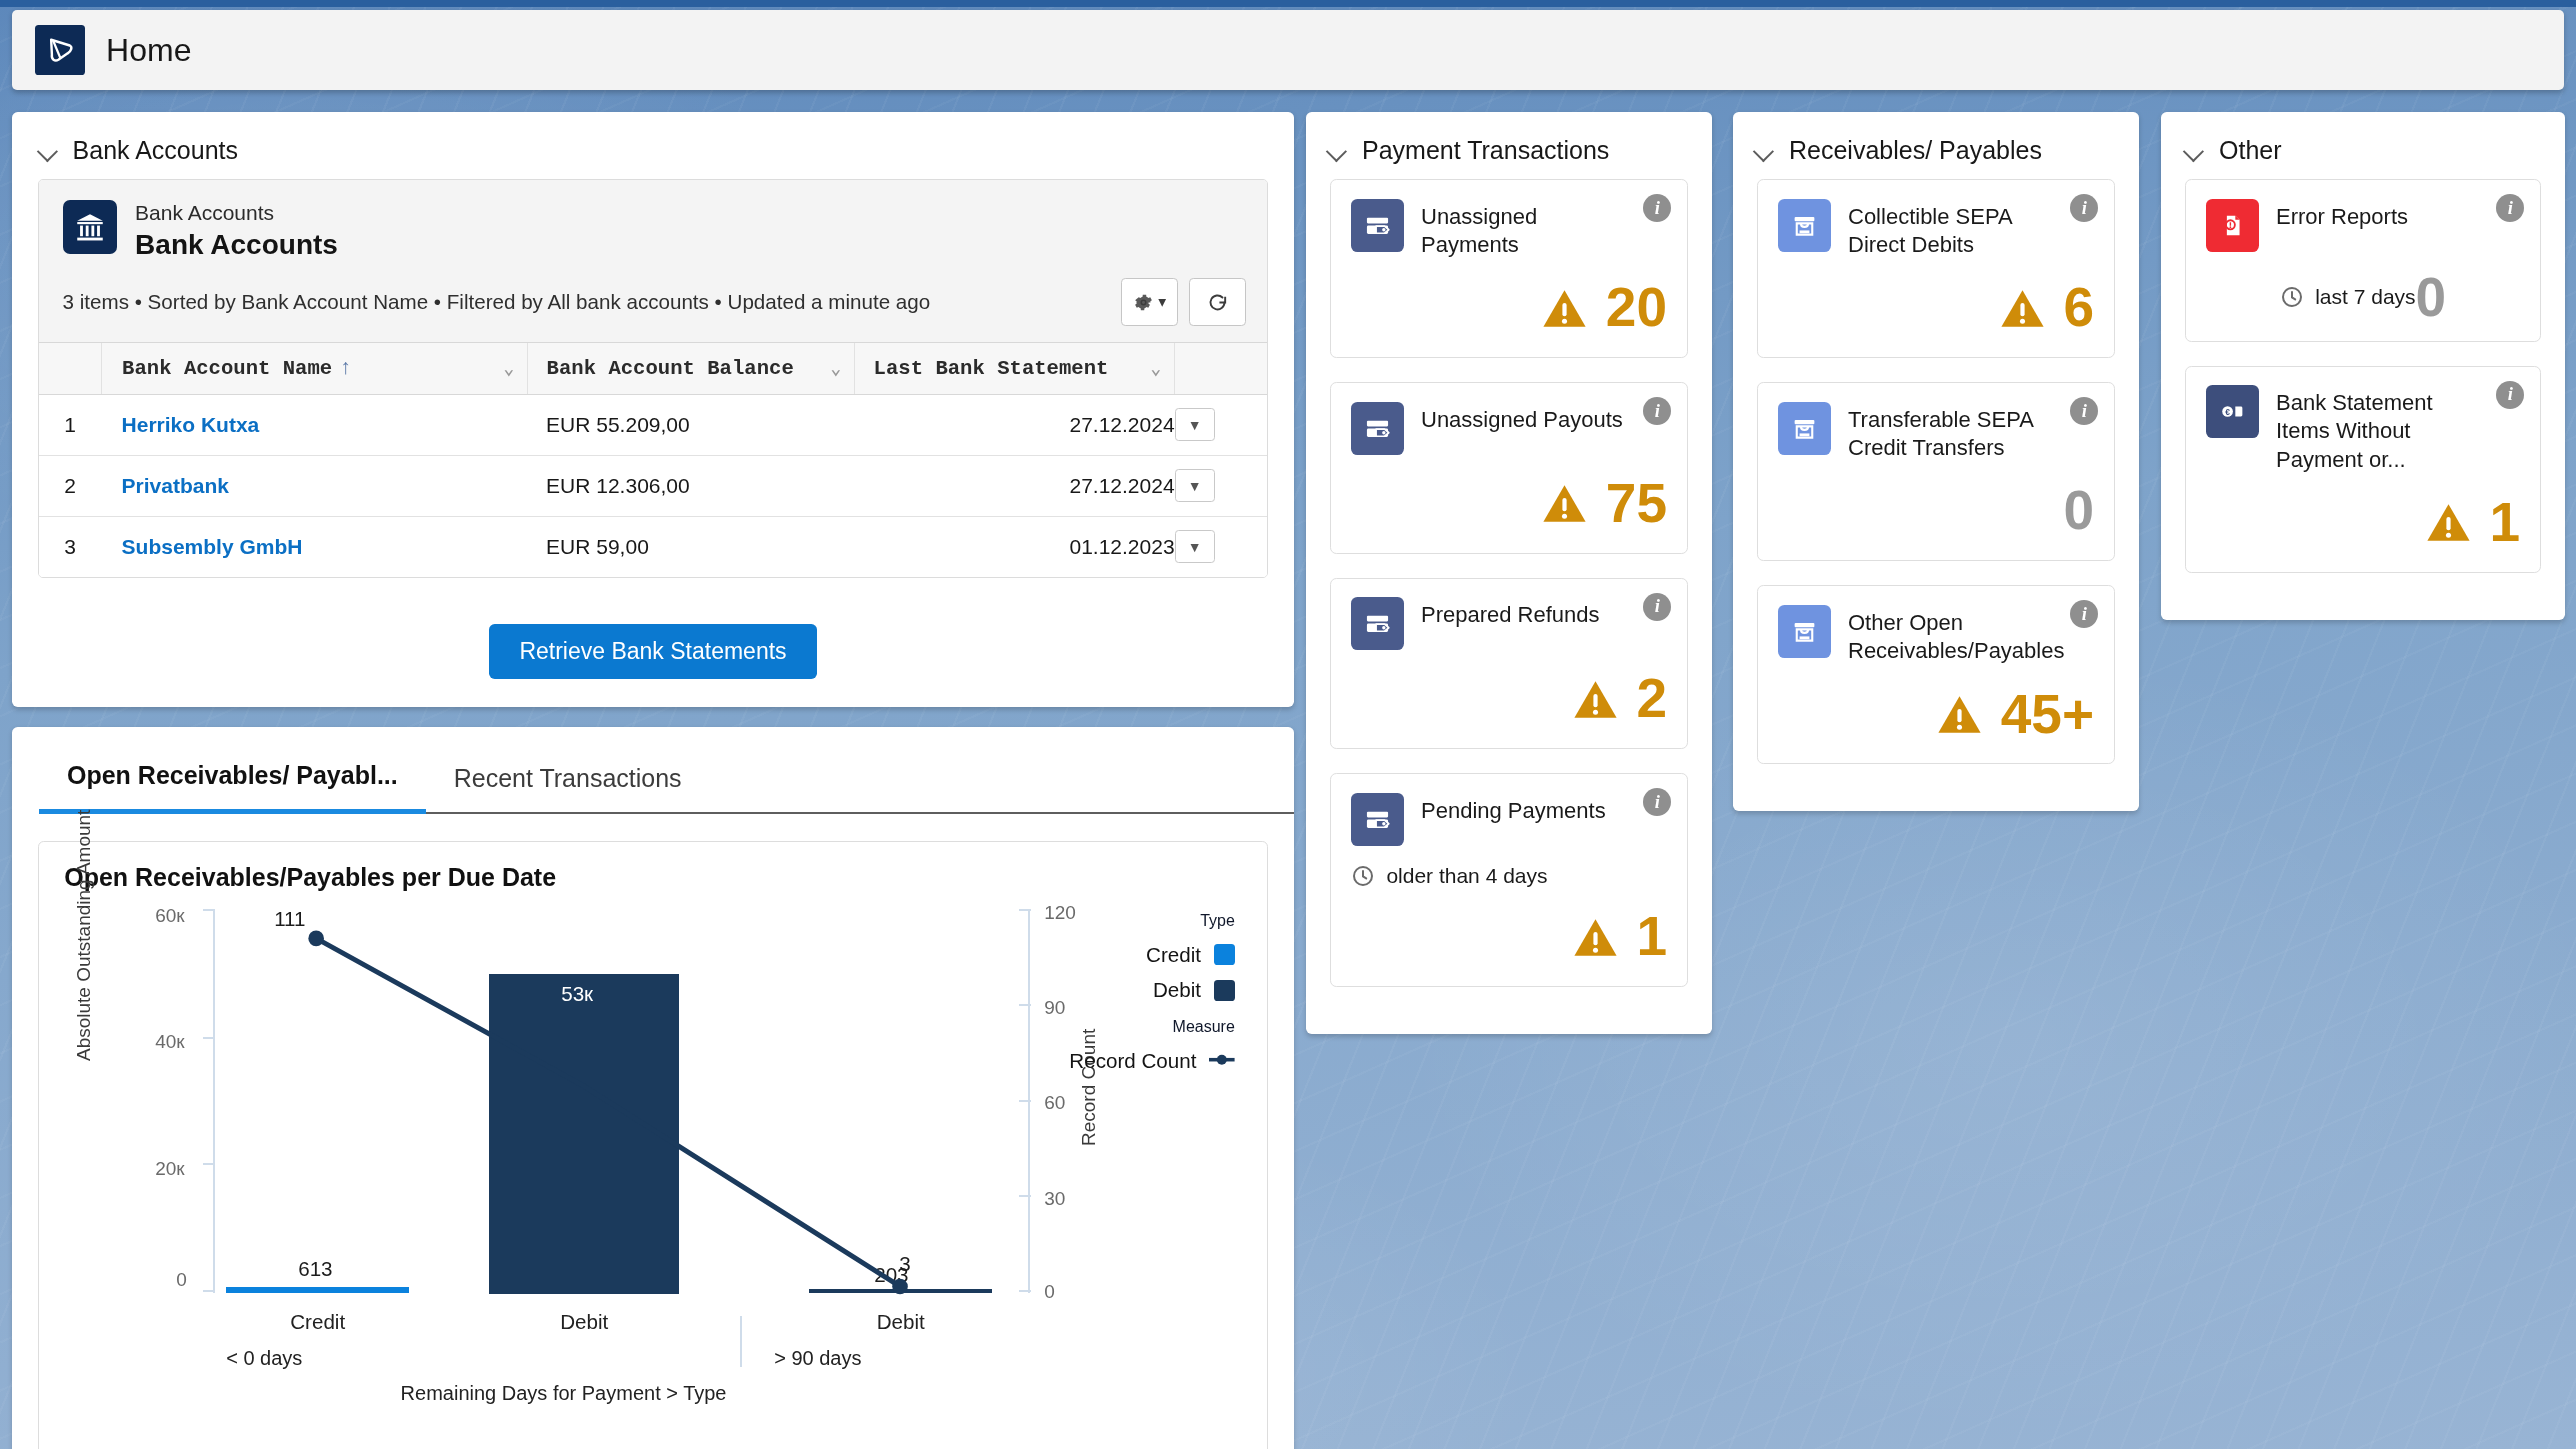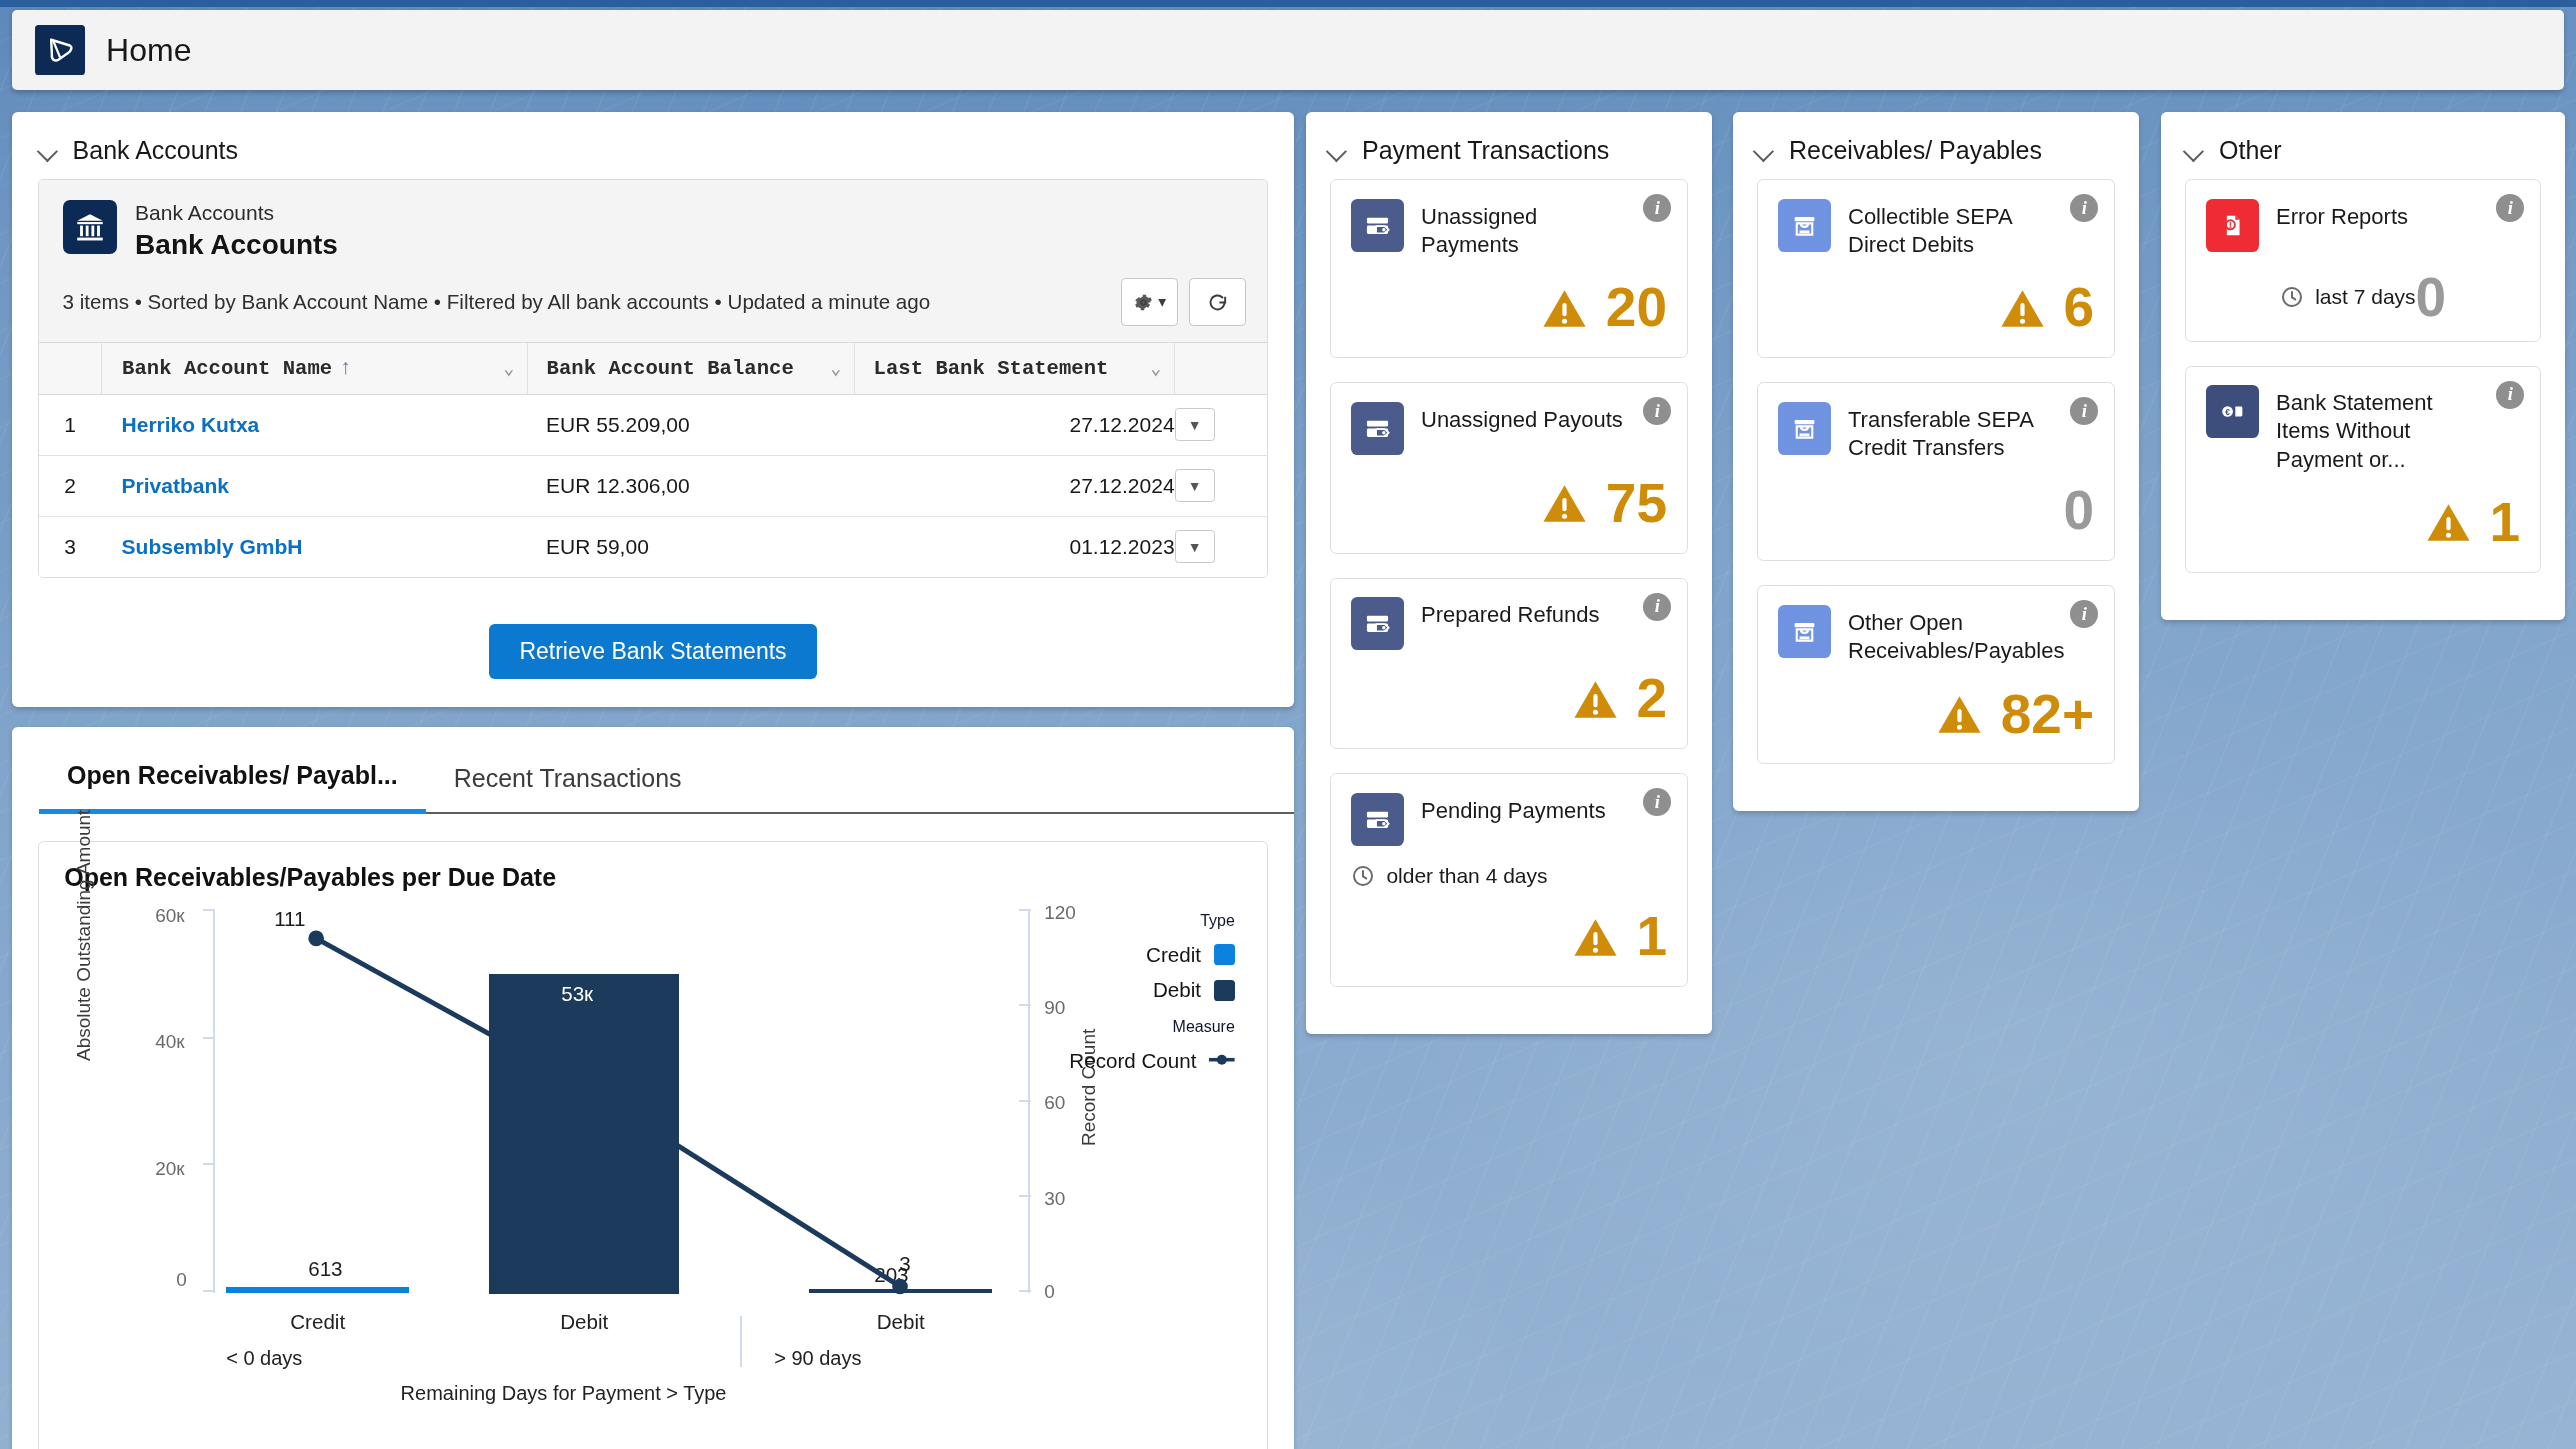--- a/index.html
+++ b/index.html
@@ -363,21 +363,21 @@
         <div class="ytick" style="left:980px; top:276px;">30</div>
         <div class="ytick" style="left:980px; top:369px;">0</div>
         <div class="axis-line" style="left:955px; top:-2.8px; width:11.4px; height:2.1px;"></div>
         <div class="axis-line" style="left:955px; top:92px; width:11.4px; height:2.1px;"></div>
         <div class="axis-line" style="left:955px; top:188px; width:11.4px; height:2.1px;"></div>
         <div class="axis-line" style="left:955px; top:283px; width:11.4px; height:2.1px;"></div>
         <div class="axis-line" style="left:955px; top:378px; width:11.4px; height:2.1px;"></div>
         <div class="ylabel-right">Record Count</div>
 
         <div class="bar" style="left:162px; top:375px; width:183px; height:6.4px; background:#0b82dd;"></div>
-        <div class="barlabel dark" style="left:244px; top:345px;">613</div>
+        <div class="barlabel dark" style="left:234px; top:345px;">613</div>
 
         <div class="bar" style="left:425px; top:62px; width:190px; height:320px; background:#1b3a5c;"></div>
         <div class="barlabel" style="left:497px; top:70px;">53к</div>
 
         <div class="bar" style="left:745px; top:377px; width:183px; height:4.3px; background:#1b3a5c;"></div>
         <div class="barlabel dark" style="left:810px; top:351px;">203</div>
 
         <svg style="position:absolute; left:0; top:0; width:966px; height:398px; overflow:visible;" viewBox="0 0 1360 560" width="966" height="398">
           <polyline points="355,37 732,245 1177,527" fill="none" stroke="#1b3a5c" stroke-width="7"></polyline>
           <circle cx="355" cy="37" r="11" fill="#1b3a5c"></circle>
@@ -591,21 +591,21 @@
             </svg>
         </div>
         <div class="kpi-label">Other Open Receivables/Payables</div>
       </div>
       <div class="kpi-value-row">
         <svg class="warn-tri" viewBox="0 0 64 58">
             <path d="M32 3 L62 55 L2 55 Z" fill="#cf8c09"></path>
             <rect x="29" y="21" width="6" height="19" rx="3" fill="#fff"></rect>
             <circle cx="32" cy="47" r="3.6" fill="#fff"></circle>
           </svg>
-        <div class="kpi-number num-warn">82+</div>
+        <div class="kpi-number num-warn">45+</div>
       </div>
     </div>
   </div>
 </div>
 
 <div class="colD">
   <div class="kpi-col-panel">
     <div class="sec-header" style="padding-left:23px;">
       <span class="chev"></span>
       <span class="sec-title">Other</span>

